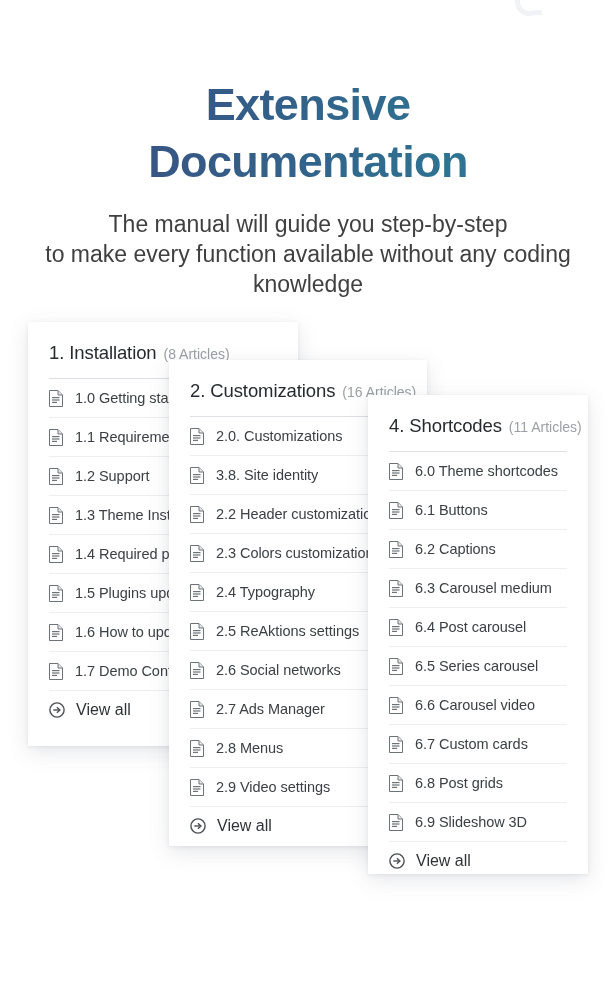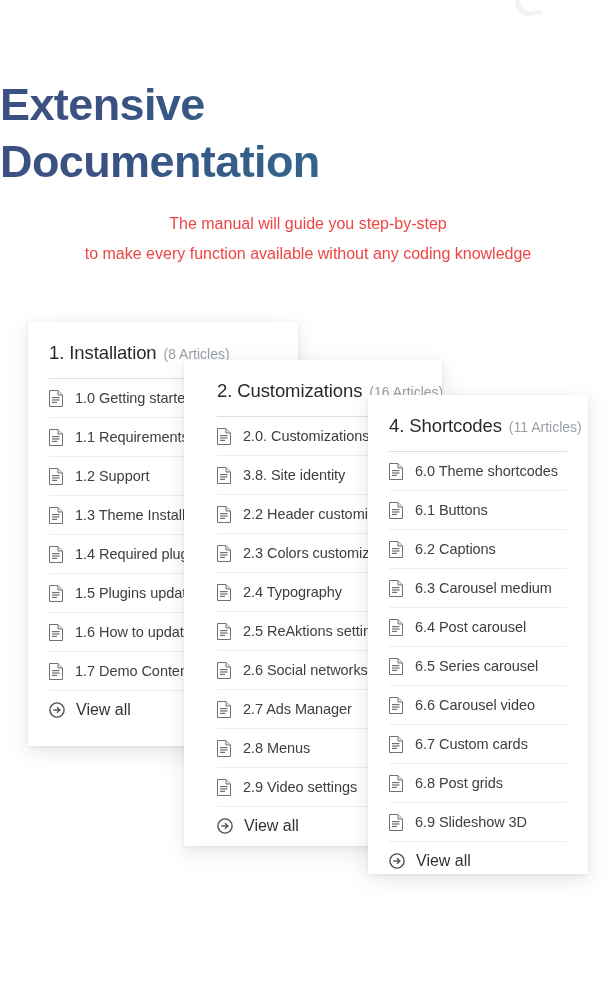--- a/index.html
+++ b/index.html
@@ -33,57 +33,57 @@
     border-bottom-left-radius: 14px;
     transform: rotate(-4deg);
   }
 
   
   .heading {
     position: absolute;
     left: 0;
     top: 76px;
     width: 616px;
-    text-align: left;
+    text-align: center;
     font-size: 45px;
     line-height: 57px;
     font-weight: bold;
     letter-spacing: -0.6px;
     background-image: linear-gradient(100deg, #3a5182 0%, #3a5182 18%, #336089 45%, #2f7291 72%, #2e7f96 100%);
     -webkit-background-clip: text;
     background-clip: text;
     color: transparent;
     -webkit-text-fill-color: transparent;
   }
   .heading .line { display: block; }
 
   .subtitle {
     position: absolute;
     left: 0;
     top: 209px;
     width: 616px;
     text-align: center;
-    font-size: 16px;
+    font-size: 23px;
     line-height: 30px;
-    color: #ef4444;
+    color: #404040;
     font-weight: 400;
   }
   .subtitle .line { display: block; }
 
   
   .card {
     position: absolute;
     background: #ffffff;
     box-shadow: 0 6px 20px rgba(60, 70, 90, 0.13),
                 0 1px 4px rgba(60, 70, 90, 0.09);
     overflow: hidden;
   }
 
   .card-1 { left: 28px;  top: 322px; width: 270px; height: 424px; z-index: 1; text-align: right; }
-  .card-2 { left: 184px; top: 360px; width: 258px; height: 486px; z-index: 2; padding-left: 12px; }
+  .card-2 { left: 169px; top: 360px; width: 258px; height: 486px; z-index: 2; }
   .card-3 { left: 368px; top: 395px; width: 220px; height: 479px; z-index: 3; }
 
   .card-head {
     padding: 20px 21px 14px 21px;
     display: flex;
     align-items: baseline;
     white-space: nowrap;
   }
   .card-title {
     font-size: 18.5px;

